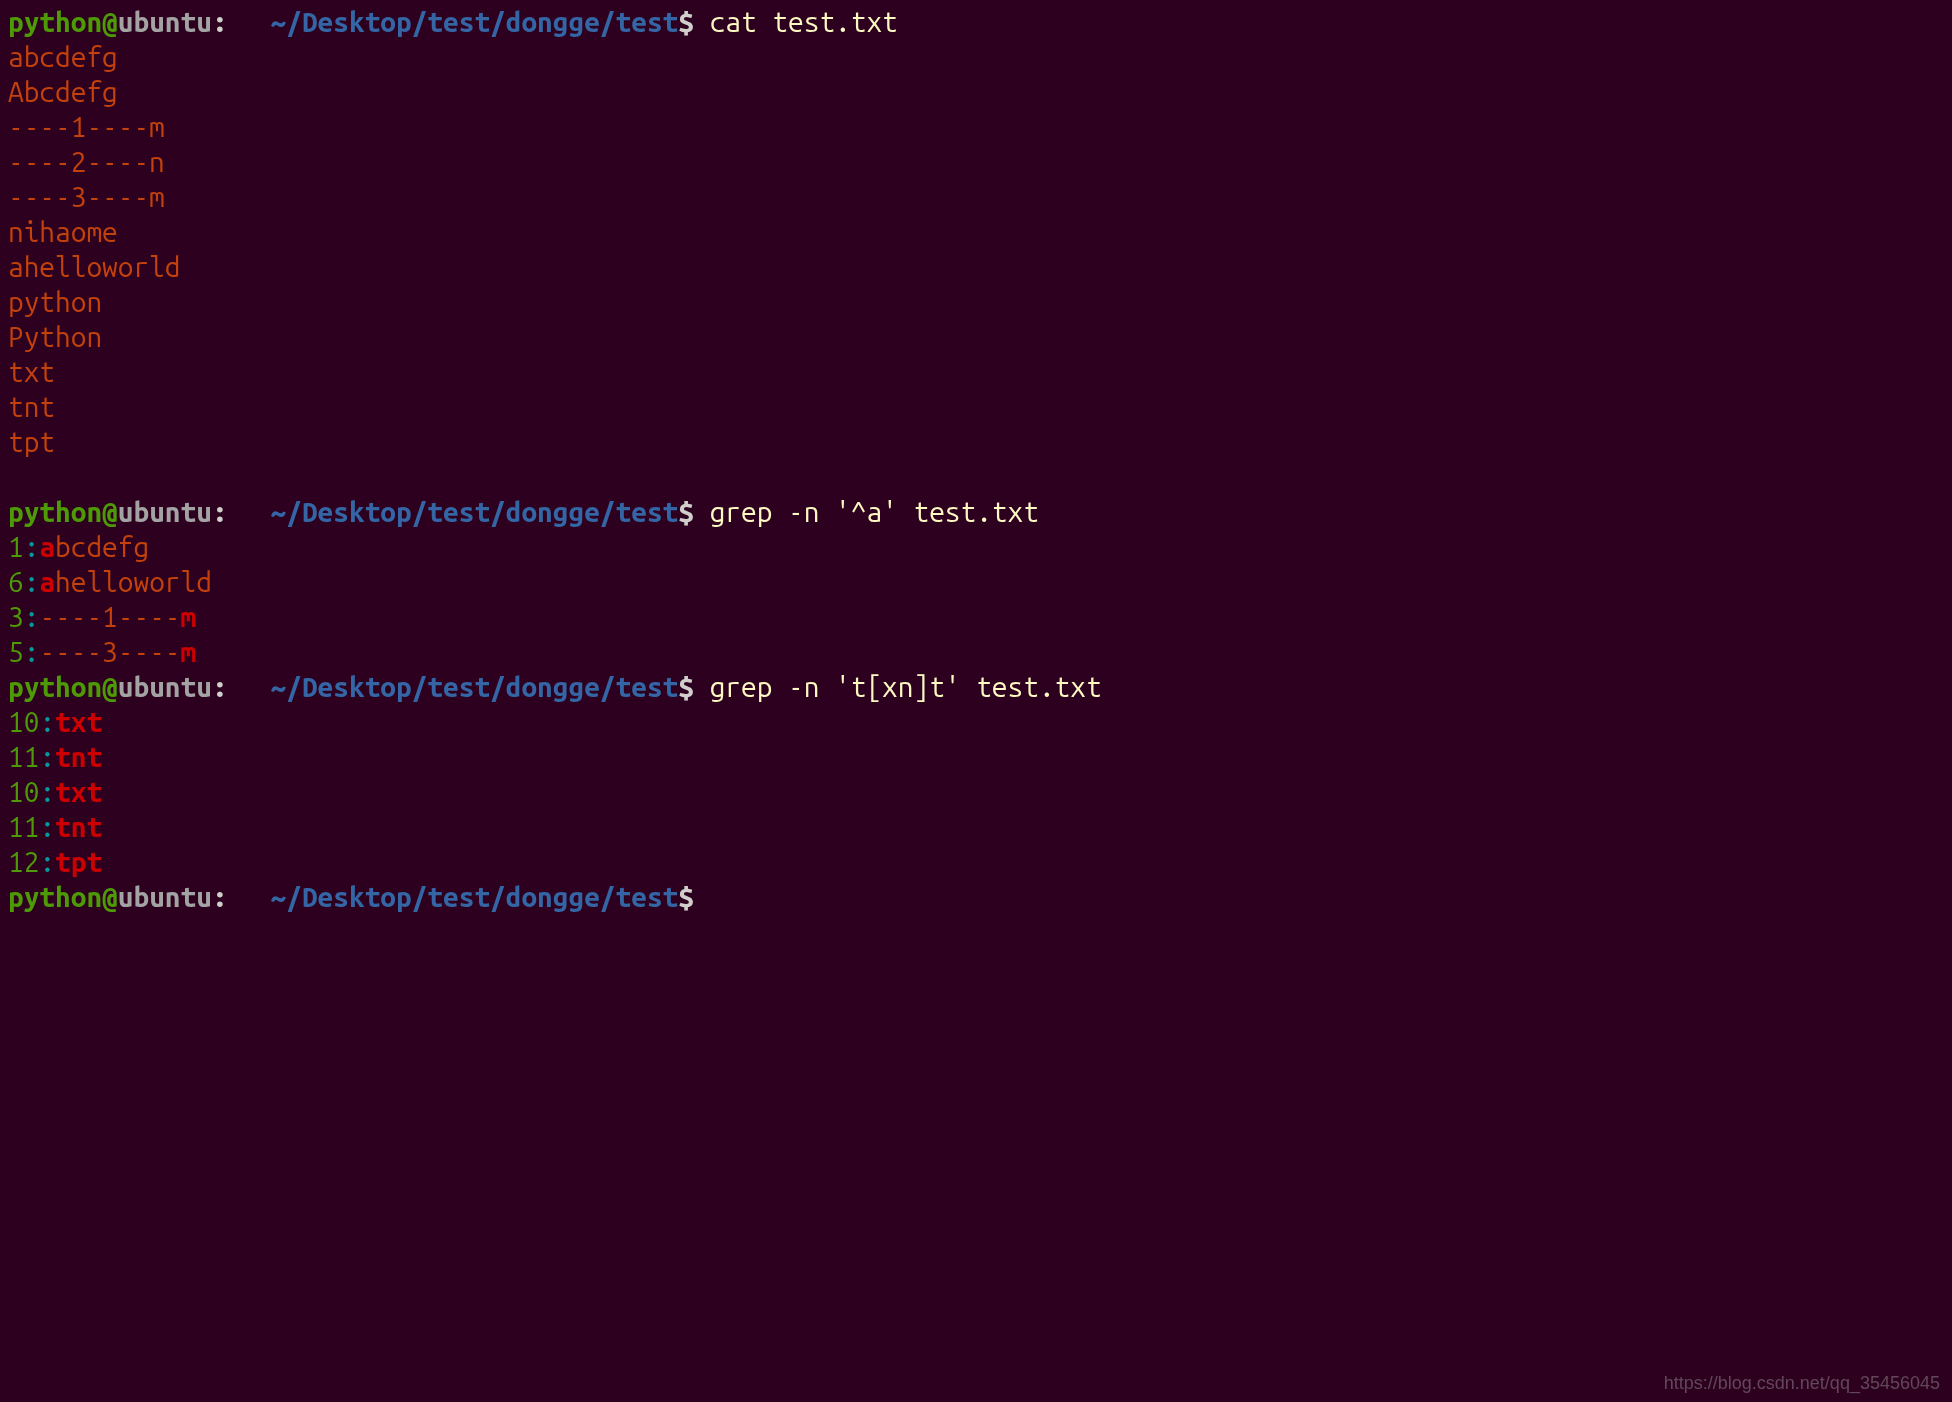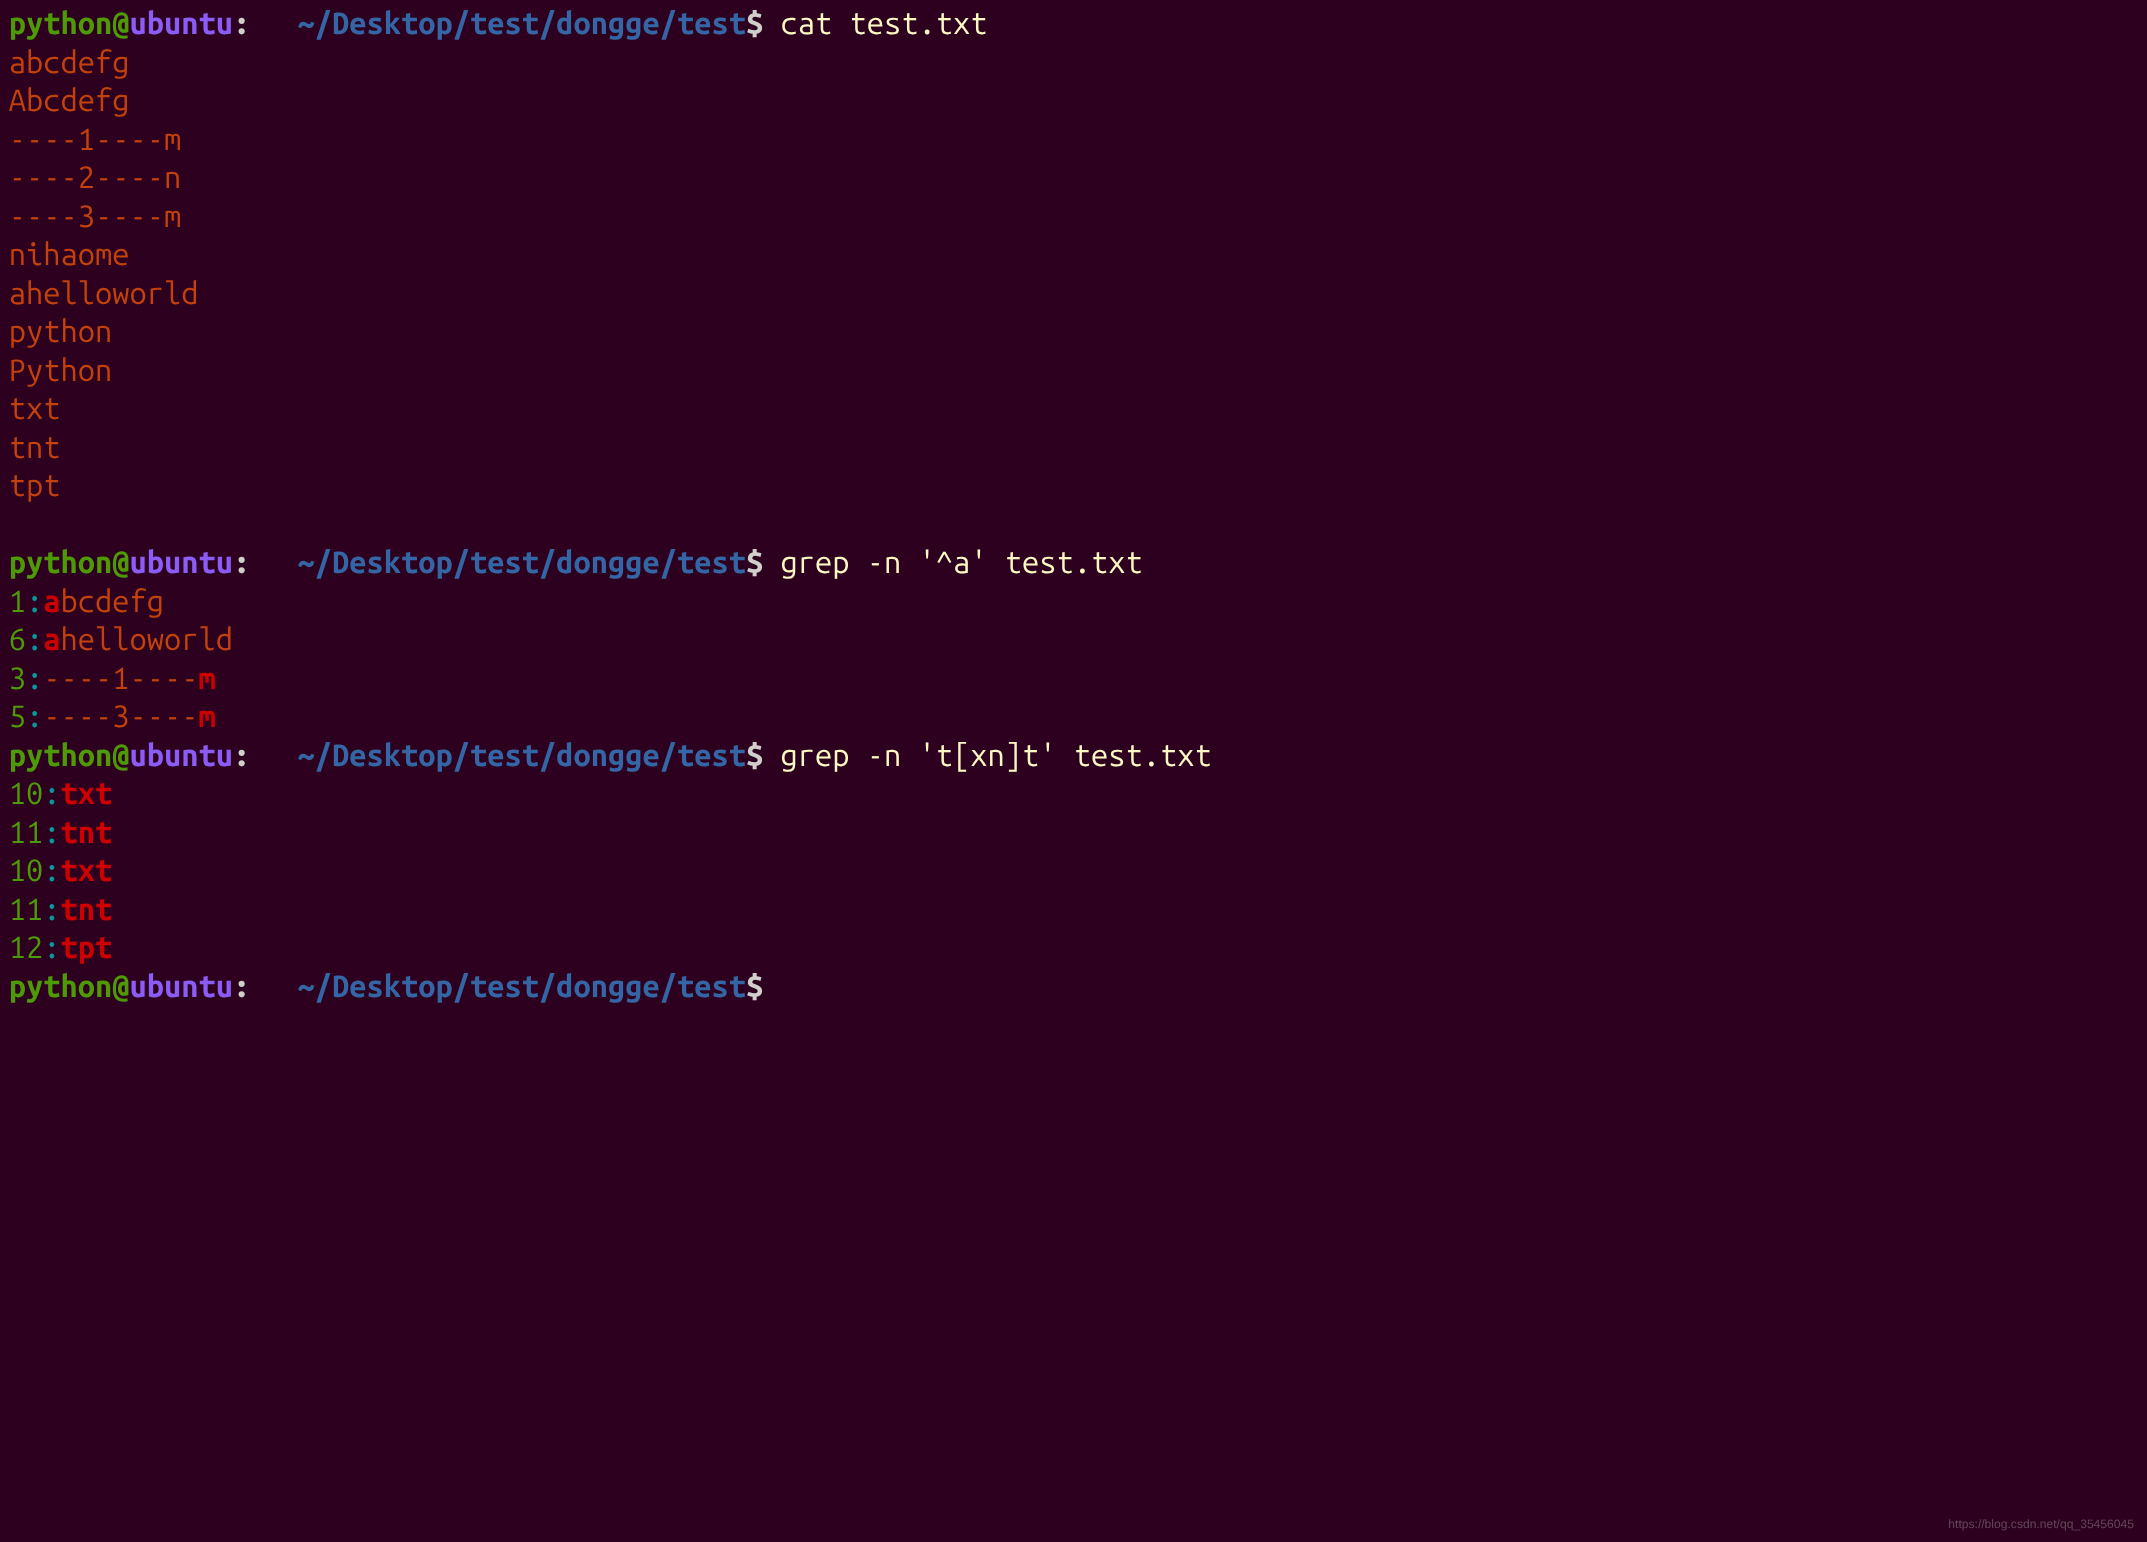--- a/index.html
+++ b/index.html
@@ -20,21 +20,21 @@
       position: relative;
     }
     .line {
       white-space: pre;
     }
     .user {
       color: #4e9a06;
       font-weight: bold;
     }
     .host {
-      color: #8b5cf6;
+      color: #a3a3a3;
       font-weight: bold;
     }
     .at {
       color: #4e9a06;
       font-weight: bold;
     }
     .colon {
       color: #d0cfcc;
       font-weight: bold;
     }
@@ -60,21 +60,21 @@
       color: #cc0000;
       font-weight: bold;
     }
     .output {
       color: #c2410c;
     }
     .watermark {
       position: absolute;
       bottom: 8px;
       right: 12px;
-      font-size: 11px;
+      font-size: 18px;
       color: rgba(200,200,200,0.35);
       font-family: Arial, sans-serif;
     }
   </style>
 </head>
 <body>
 
 <div>
 
   <div class="line"><span class="user">python</span><span class="at">@</span><span class="host">ubuntu</span><span class="colon">:</span><span class="path">~/Desktop/test/dongge/test</span><span class="dollar">$ </span><span class="cmd">cat test.txt</span></div>

